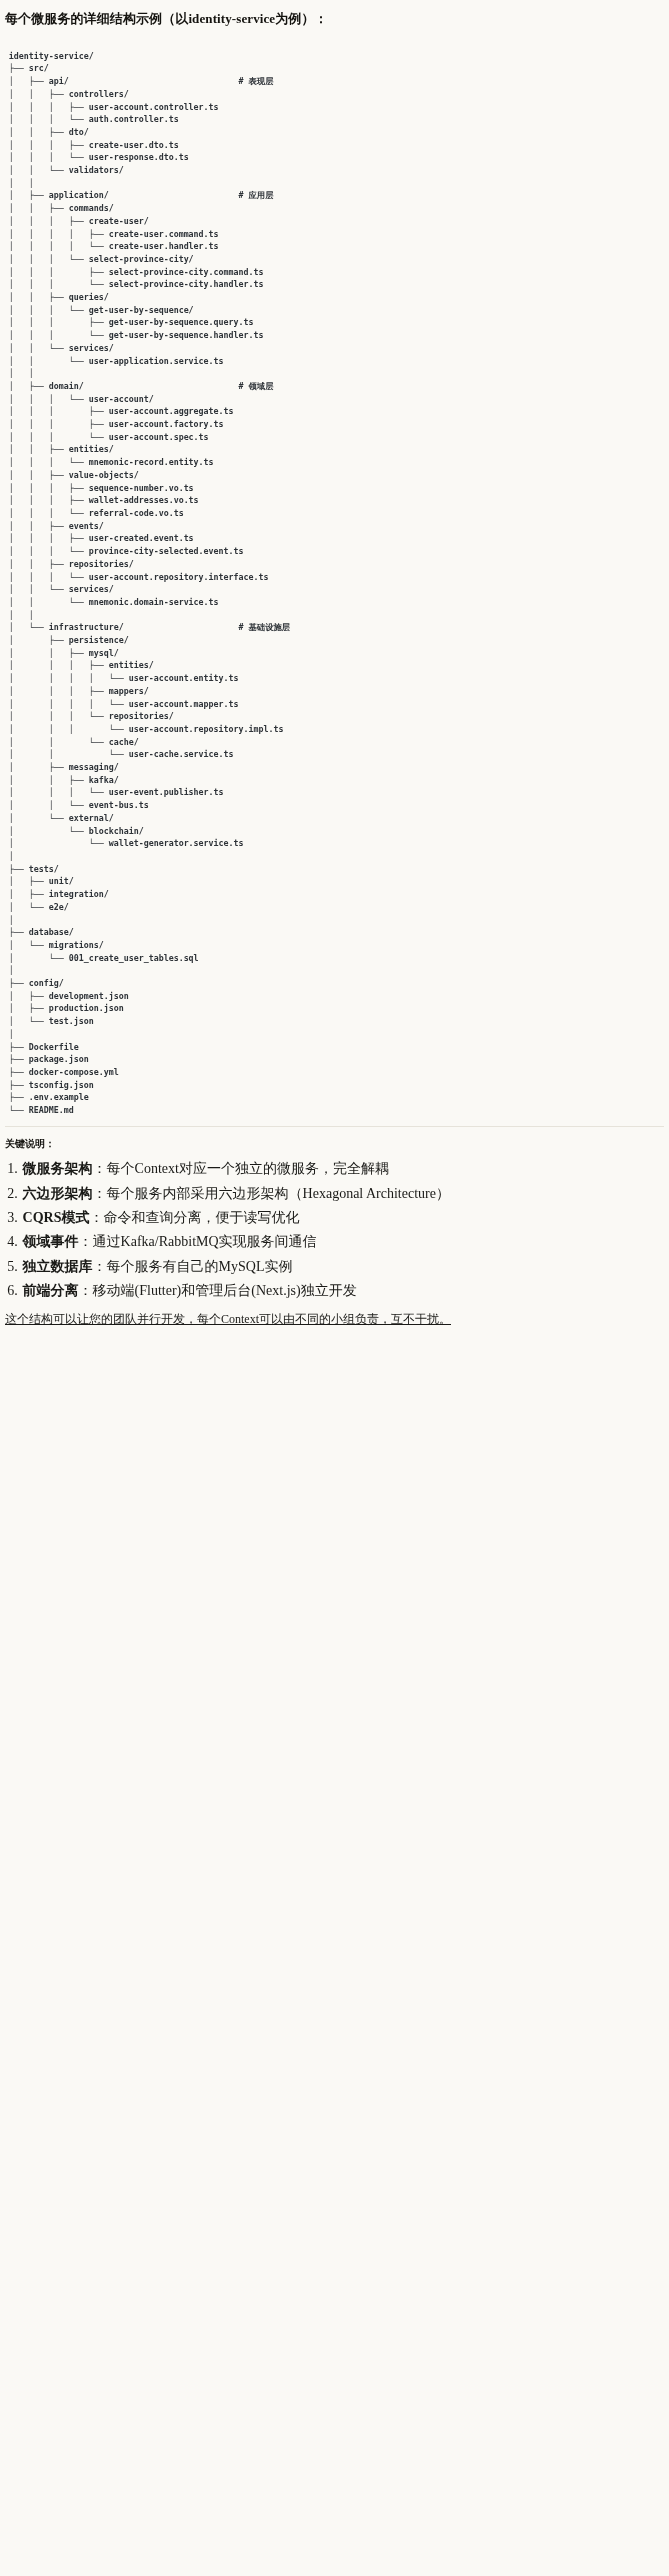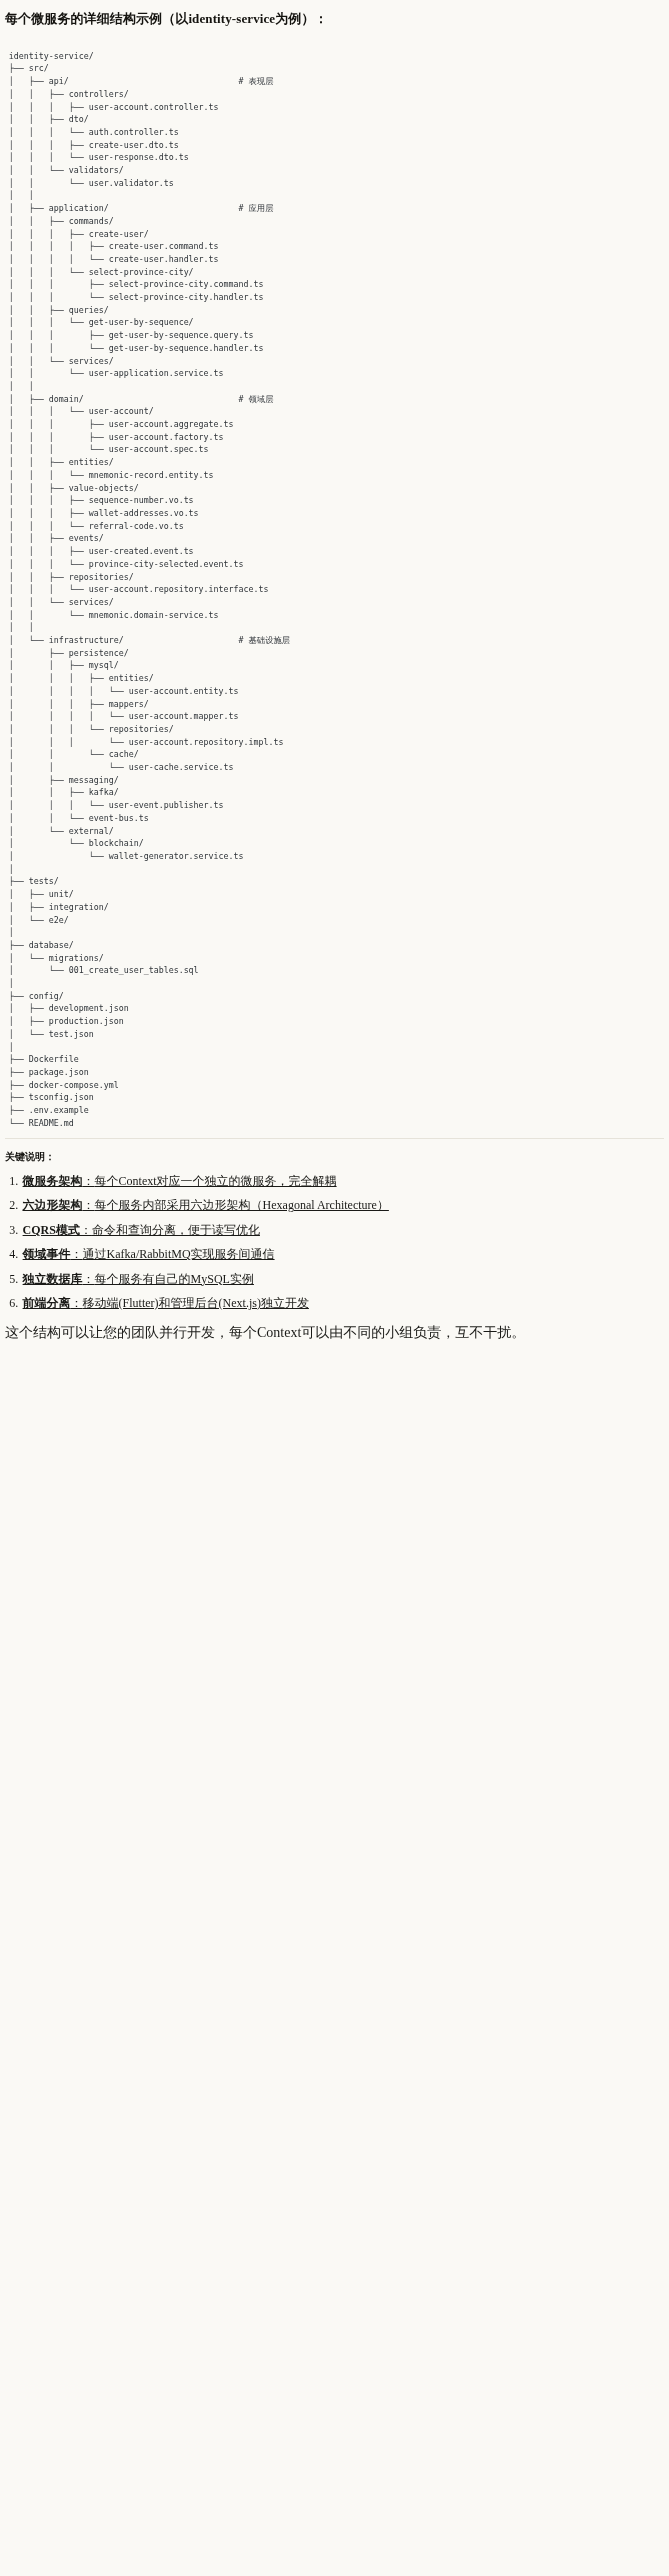--- a/index.html
+++ b/index.html
@@ -37,20 +37,21 @@
     background: #e6e3da;
     border: 0;
     margin: 0;
   }
 
   
   .codeblock {
     background: #faf9f5;
     padding: 11.3px 0 8.8px 3.8px;
     overflow: hidden;
+    font-weight: bold;
   }
   .codeblock pre {
     margin: 0;
     font-family: "DejaVu Sans Mono", "Liberation Mono", monospace;
     font-size: 8.3px;
     line-height: 12.7px;
     color: #2e3338;
     white-space: pre;
     letter-spacing: 0px;
     tab-size: 4;
@@ -73,63 +74,62 @@
     font-weight: bold;
     font-size: 10px;
     line-height: 16.3px;
     margin: 0 0 8.8px 0;
     color: #14130f;
   }
   ol.notes-list {
     margin: 0 0 0 0;
     padding: 0 0 0 16.3px;
     list-style: decimal;
-    font-size: 12px;
+    font-size: 14px;
     line-height: 15px;
-    text-decoration: underline;
   }
   ol.notes-list > li {
     margin: 0 0 9.4px 0;
     padding-left: 1.3px;
   }
   ol.notes-list > li:last-child { margin-bottom: 0; }
   .note-term {
     font-weight: bold;
   }
   .note-sep, .note-desc {
     font-weight: normal;
   }
   .closing {
-    font-size: 14px;
+    font-size: 12px;
     line-height: 15.6px;
     margin: 13.8px 0 6.3px 0;
     color: #1a1a17;
+    text-decoration: underline;
   }
 </style>
 </head>
 <body>
 
 <div class="page">
 
   <h2 class="doc-heading">每个微服务的详细结构示例（以identity-service为例）：</h2>
 
   <hr class="rule">
 
   <div class="codeblock">
     <pre><code id="tree-code"><span class="tree-line">identity-service/
 </span><span class="tree-line">├── src/
 </span><span class="tree-line">│   ├── api/                                  <span class="cmt"># 表现层</span>
 </span><span class="tree-line">│   │   ├── controllers/
 </span><span class="tree-line">│   │   │   ├── user-account.controller.ts
+</span><span class="tree-line">│   │   │   └── auth.controller.ts
 </span><span class="tree-line">│   │   ├── dto/
-</span><span class="tree-line">│   │   │   └── auth.controller.ts
 </span><span class="tree-line">│   │   │   ├── create-user.dto.ts
 </span><span class="tree-line">│   │   │   └── user-response.dto.ts
 </span><span class="tree-line">│   │   └── validators/
-</span><span class="tree-line">│   │       └── user.validator.ts
 </span><span class="tree-line">│   │
 </span><span class="tree-line">│   ├── application/                          <span class="cmt"># 应用层</span>
 </span><span class="tree-line">│   │   ├── commands/
 </span><span class="tree-line">│   │   │   ├── create-user/
 </span><span class="tree-line">│   │   │   │   ├── create-user.command.ts
 </span><span class="tree-line">│   │   │   │   └── create-user.handler.ts
 </span><span class="tree-line">│   │   │   └── select-province-city/
 </span><span class="tree-line">│   │   │       ├── select-province-city.command.ts
 </span><span class="tree-line">│   │   │       └── select-province-city.handler.ts
 </span><span class="tree-line">│   │   ├── queries/

